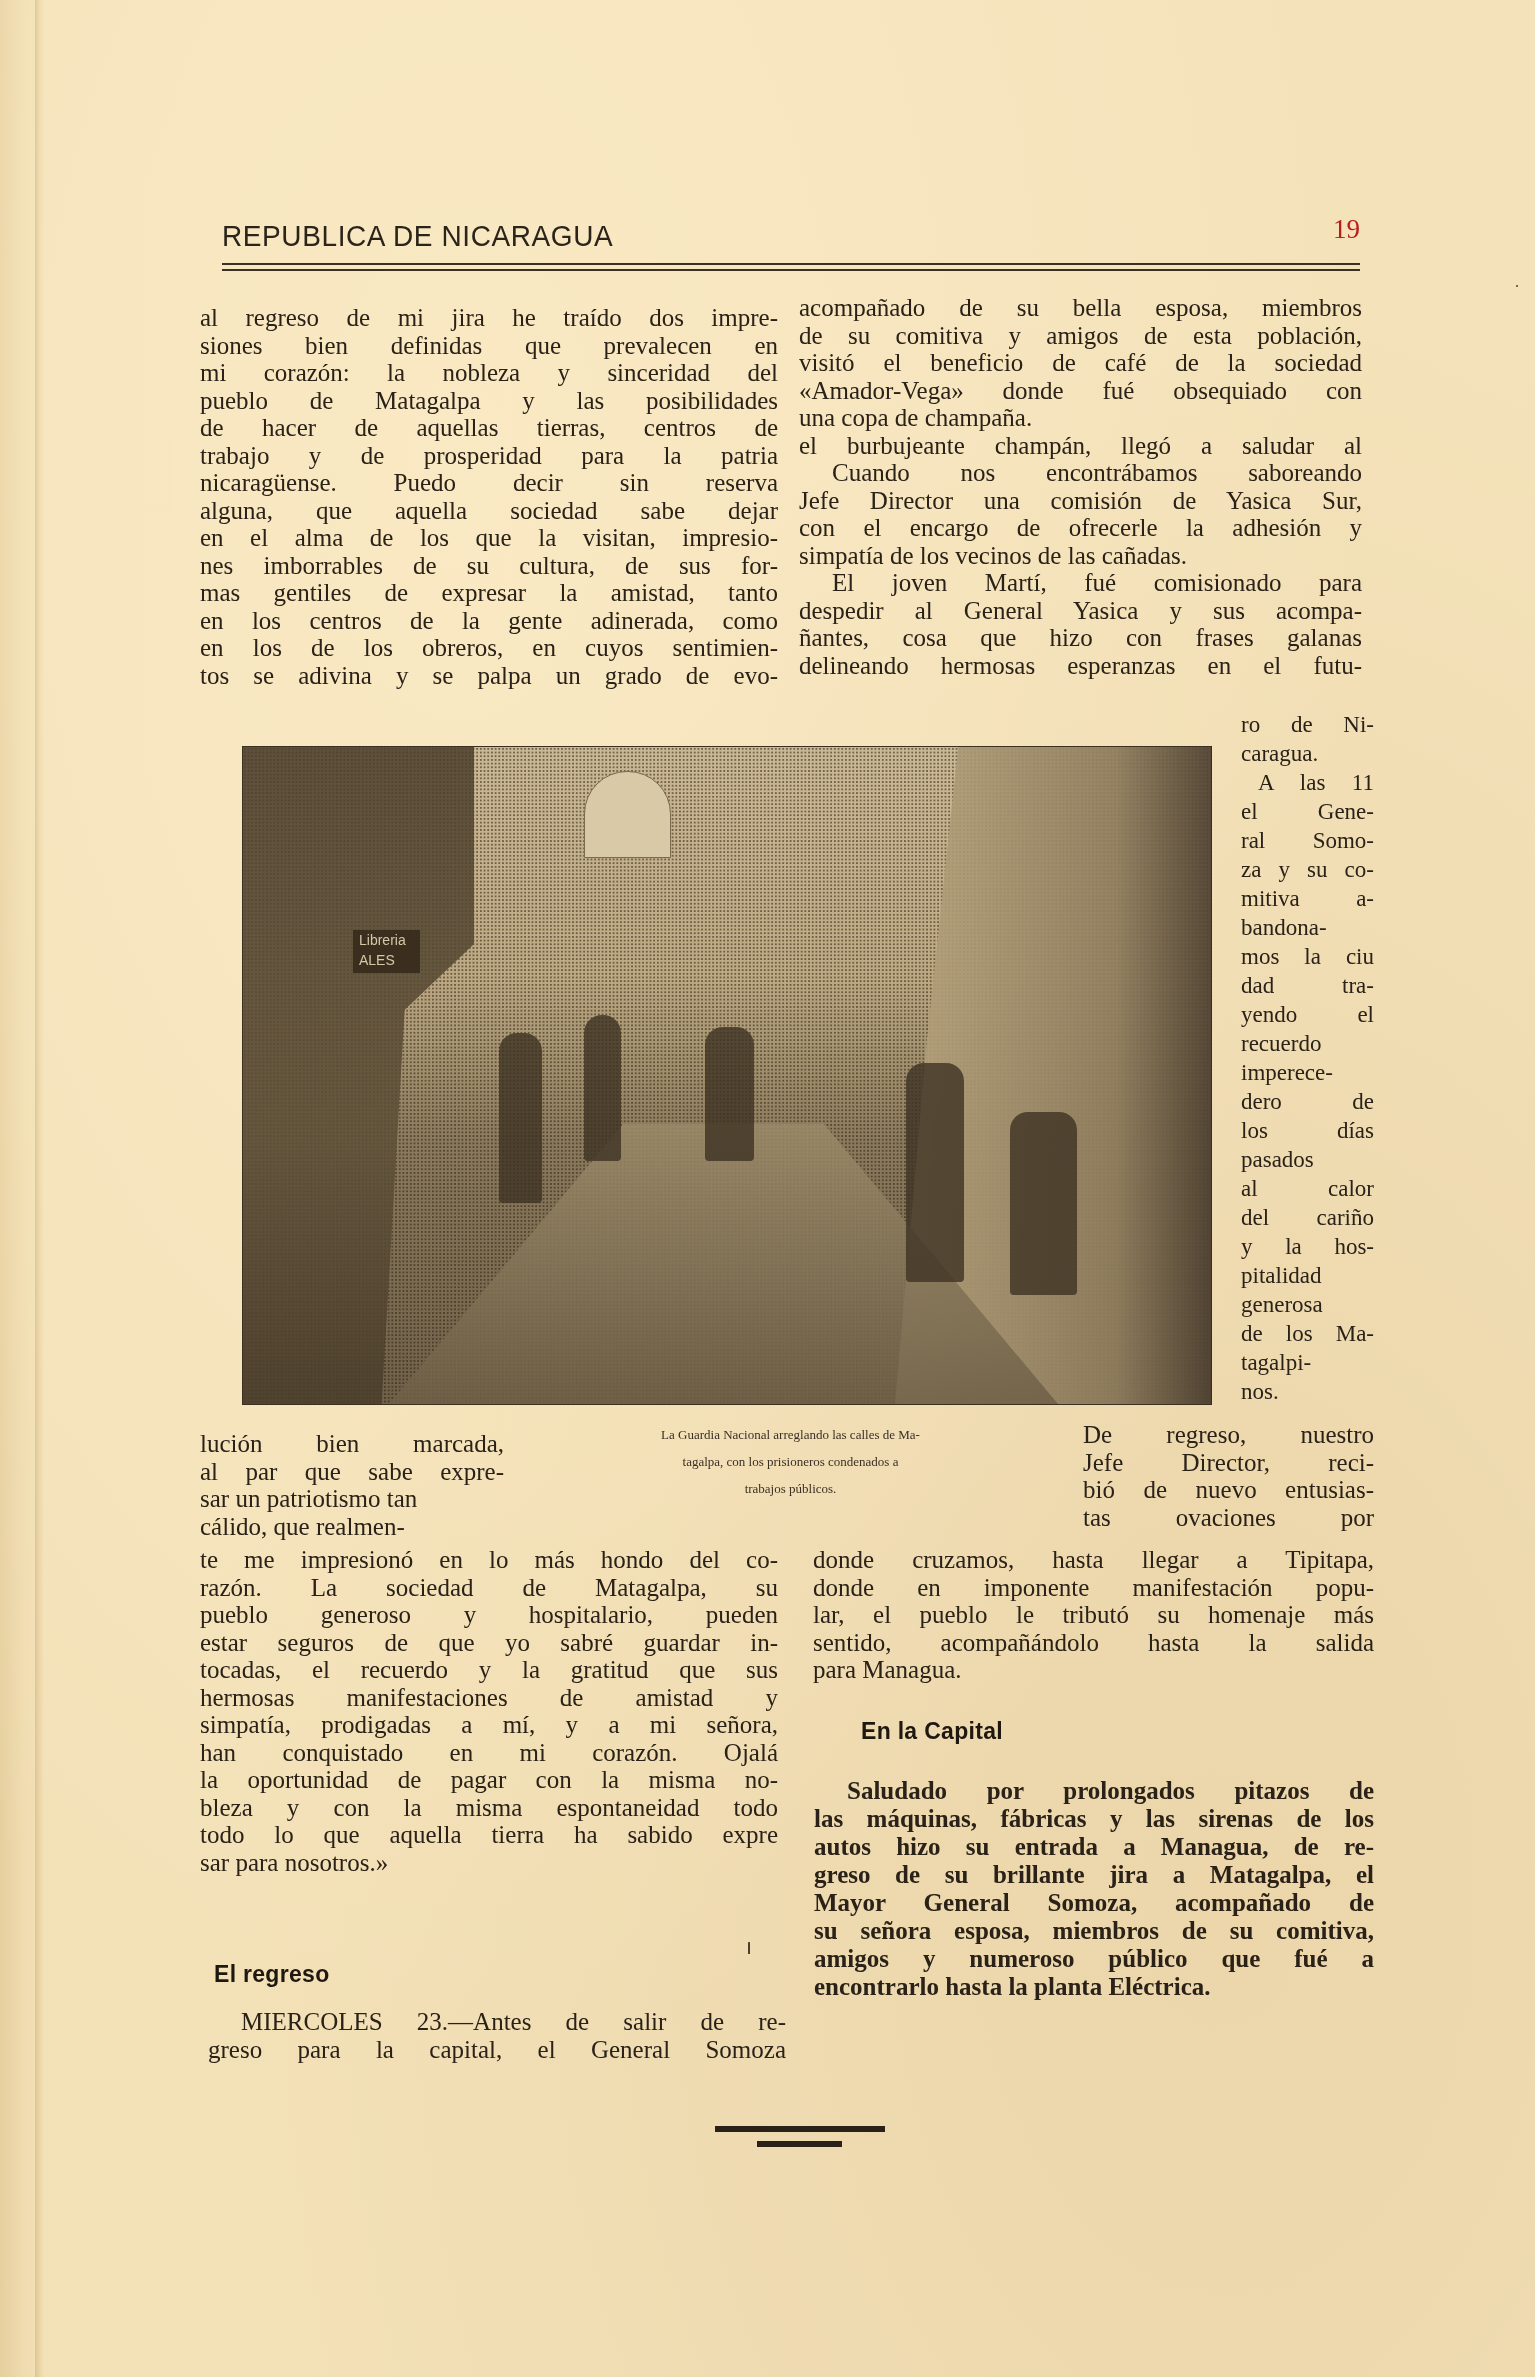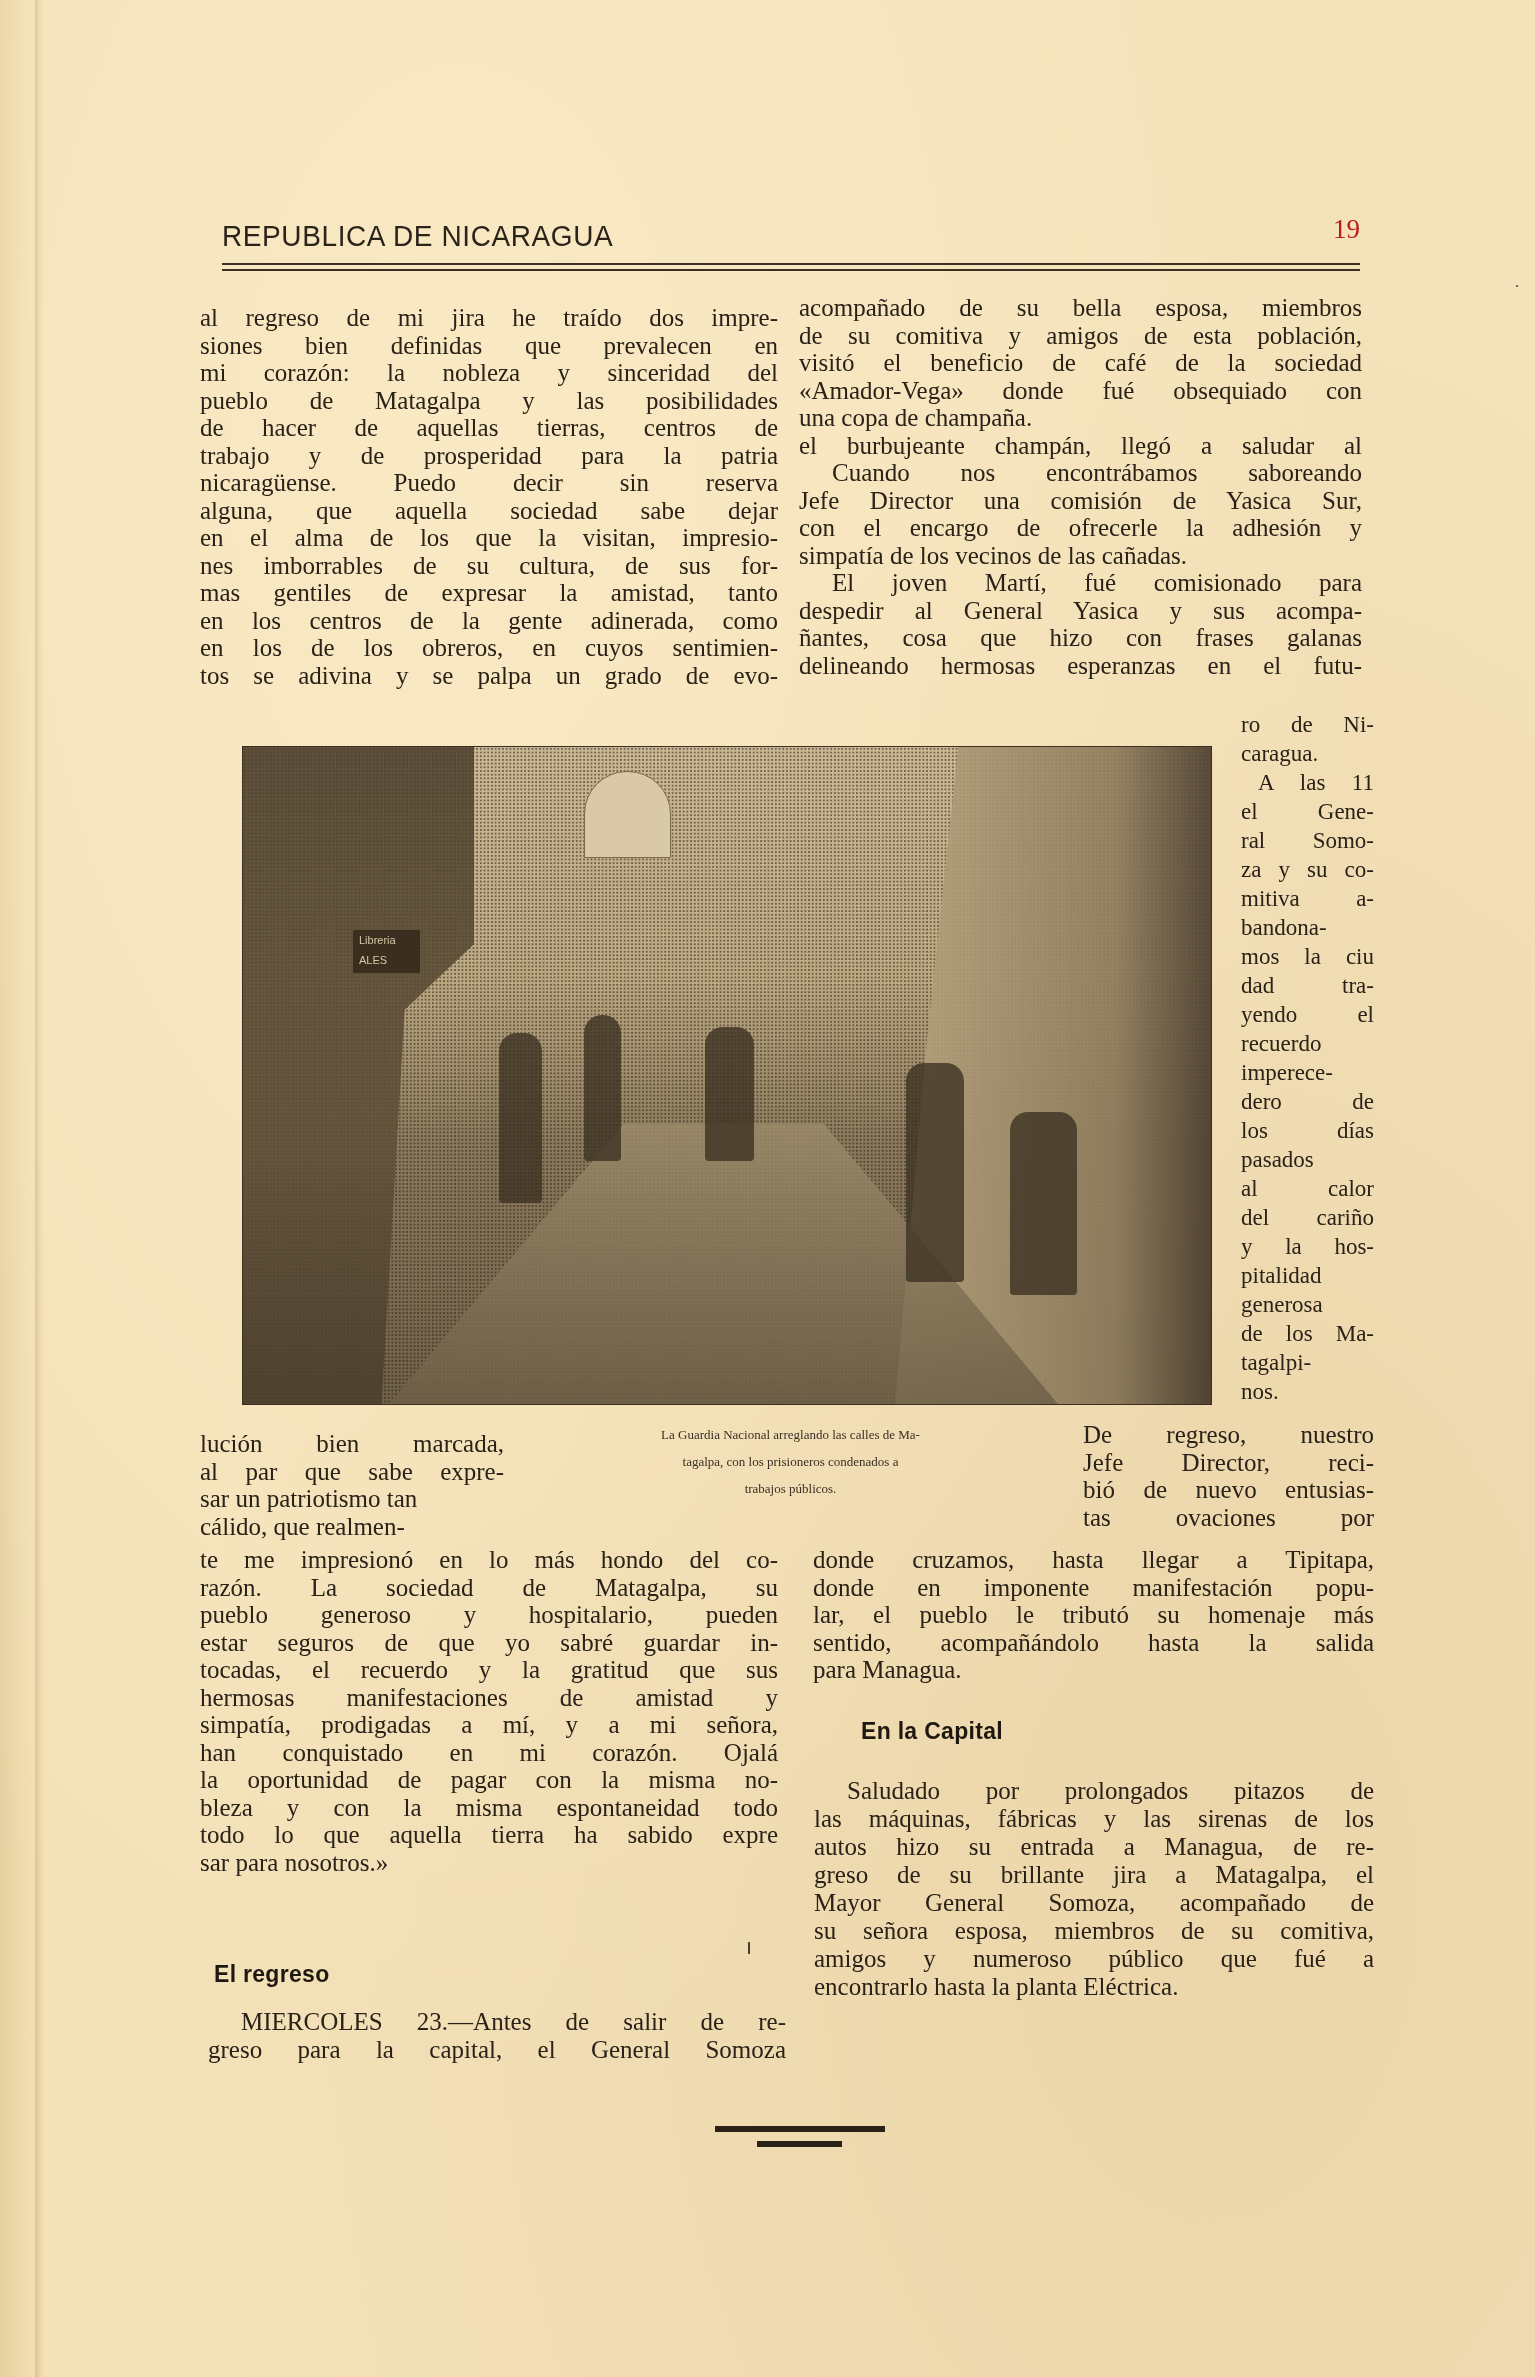--- a/index.html
+++ b/index.html
@@ -38,21 +38,21 @@
       radial-gradient(circle, rgba(40,30,18,0.55) 0.8px, rgba(0,0,0,0) 1px) 0 0/3.7px 3.7px,
       linear-gradient(180deg,#cbb894 0%,#bda982 35%,#8b7a5c 60%,#6f6048 100%);
     overflow:hidden;
   }
   .photo .bld-left { position:absolute; left:0; top:0; width:231px; height:100%; background:linear-gradient(180deg,#4a3d2a,#5e4f38 60%,#4a3d2a); opacity:0.85; clip-path:polygon(0 0,100% 0,100% 30%,70% 40%,60% 100%,0 100%); }
   .photo .bld-right { position:absolute; right:0; top:0; width:316px; height:100%; background:linear-gradient(90deg,#b7a47e,#8f7d5d 70%,#4d4030); clip-path:polygon(20% 0,100% 0,100% 100%,0 100%,10% 45%); opacity:0.9; }
   .photo .church { position:absolute; left:341px; top:24px; width:85px; height:85px; border-radius:43px 43px 0 0; background:#d9c9a6; border:1.2px solid #7a6a4e; }
   .photo .street { position:absolute; left:146px; bottom:0; width:669px; height:280px; background:linear-gradient(180deg,#9b8a69,#6e5f46); clip-path:polygon(35% 0,65% 0,100% 100%,0 100%); opacity:0.85; }
   .photo .figure { position:absolute; background:#3d3223; border-radius:18px 18px 3.7px 3.7px; opacity:0.8; }
   .photo .sign { position:absolute; left:110px; top:183px; width:67px; height:43px; background:#3a2e1e; }
-  .photo .sign span { display:block; color:#d6c7a6; font-family:"Liberation Sans",sans-serif; font-size:11px; line-height:13.4px; padding:3.7px 6px; }
+  .photo .sign span { display:block; color:#d6c7a6; font-family:"Liberation Sans",sans-serif; font-size:14px; line-height:13.4px; padding:3.7px 6px; }
 
   .caption { position:absolute; left:523px; top:1421px; width:535px; font-size:13px; line-height:27px; text-align:center; color:#3a3024; }
 
   .end-ornament { position:absolute; left:715px; top:2126px; width:170px; height:6px; background:#2a2218; }
   .end-ornament2 { position:absolute; left:757px; top:2141px; width:85px; height:6px; background:#2a2218; }
   .speck { position:absolute; width:2.4px; height:2.4px; border-radius:50%; background:#4b3d2a; }
 </style>
 </head>
 <body>
 
@@ -188,21 +188,21 @@
 <div class="col-text" style="left:813px; top:1546px; width:561px;">
   <p class="justify-line">donde cruzamos, hasta llegar a Tipitapa,</p>
   <p class="justify-line">donde en imponente manifestación popu-</p>
   <p class="justify-line">lar, el pueblo le tributó su homenaje más</p>
   <p class="justify-line">sentido, acompañándolo hasta la salida</p>
   <p>para Managua.</p>
 </div>
 
 <div class="section-heading" style="left:814px; top:1718px;margin-left:47px;">En la Capital</div>
 
-<div class="col-text" style="left:814px; top:1777px; width:560px; line-height:28px;">
+<div class="col-text" style="left:814px; top:1777px; width:560px; line-height:28px;font-weight:bold;">
   <p class="justify-line indent">Saludado por prolongados pitazos de</p>
   <p class="justify-line">las máquinas, fábricas y las sirenas de los</p>
   <p class="justify-line">autos hizo su entrada a Managua, de re-</p>
   <p class="justify-line">greso de su brillante jira a Matagalpa, el</p>
   <p class="justify-line">Mayor General Somoza, acompañado de</p>
   <p class="justify-line">su señora esposa, miembros de su comitiva,</p>
   <p class="justify-line">amigos y numeroso público que fué a</p>
   <p>encontrarlo hasta la planta Eléctrica.</p>
 </div>
 

